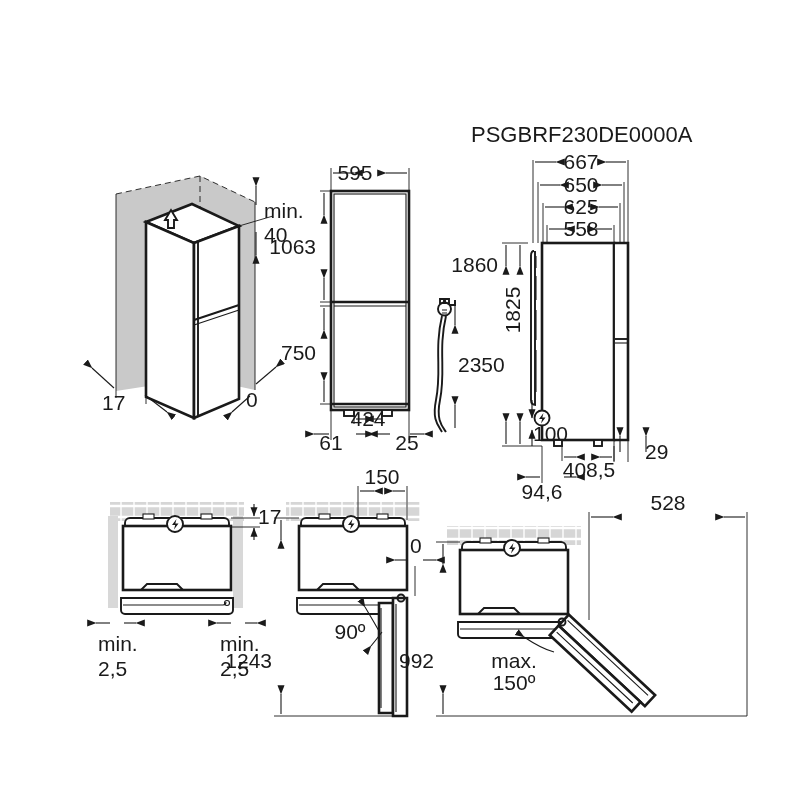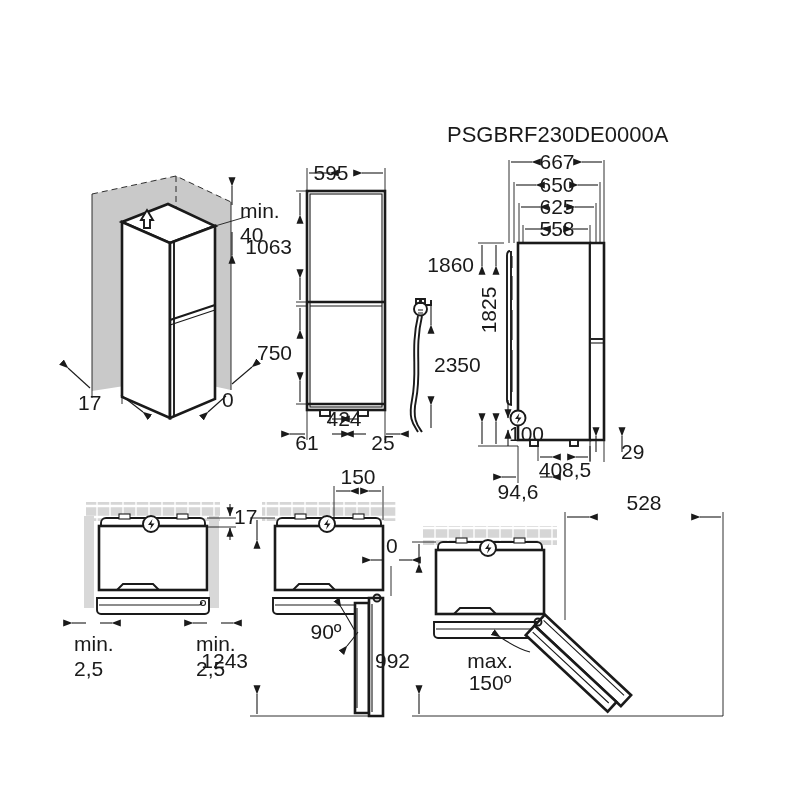--- a/index.html
+++ b/index.html
@@ -1,18 +1,18 @@
 <!DOCTYPE html>
 <html><head>
 <meta charset="utf-8">
 <style>
   html,body{margin:0;padding:0;background:#ffffff;}
   body{width:800px;height:800px;position:relative;overflow:hidden;
        font-family:"Liberation Sans",sans-serif;color:#1a1a1a;}
-  #stage{position:absolute;inset:0;}
+  #stage{position:absolute;inset:0;margin-left:24px;}
   svg{display:block;}
   .dimtxt{font-family:"Liberation Sans",sans-serif;font-size:21px;fill:#1a1a1a;}
   .title{font-family:"Liberation Sans",sans-serif;font-size:22px;fill:#1a1a1a;}
   .ln{stroke:#1a1a1a;fill:none;}
   .thick{stroke-width:2.6;}
   .med{stroke-width:1.9;}
   .thin{stroke-width:1.1;}
   .xthin{stroke-width:0.9;}
   .dash{stroke-dasharray:6 4;}
   .wht{fill:#ffffff;}

